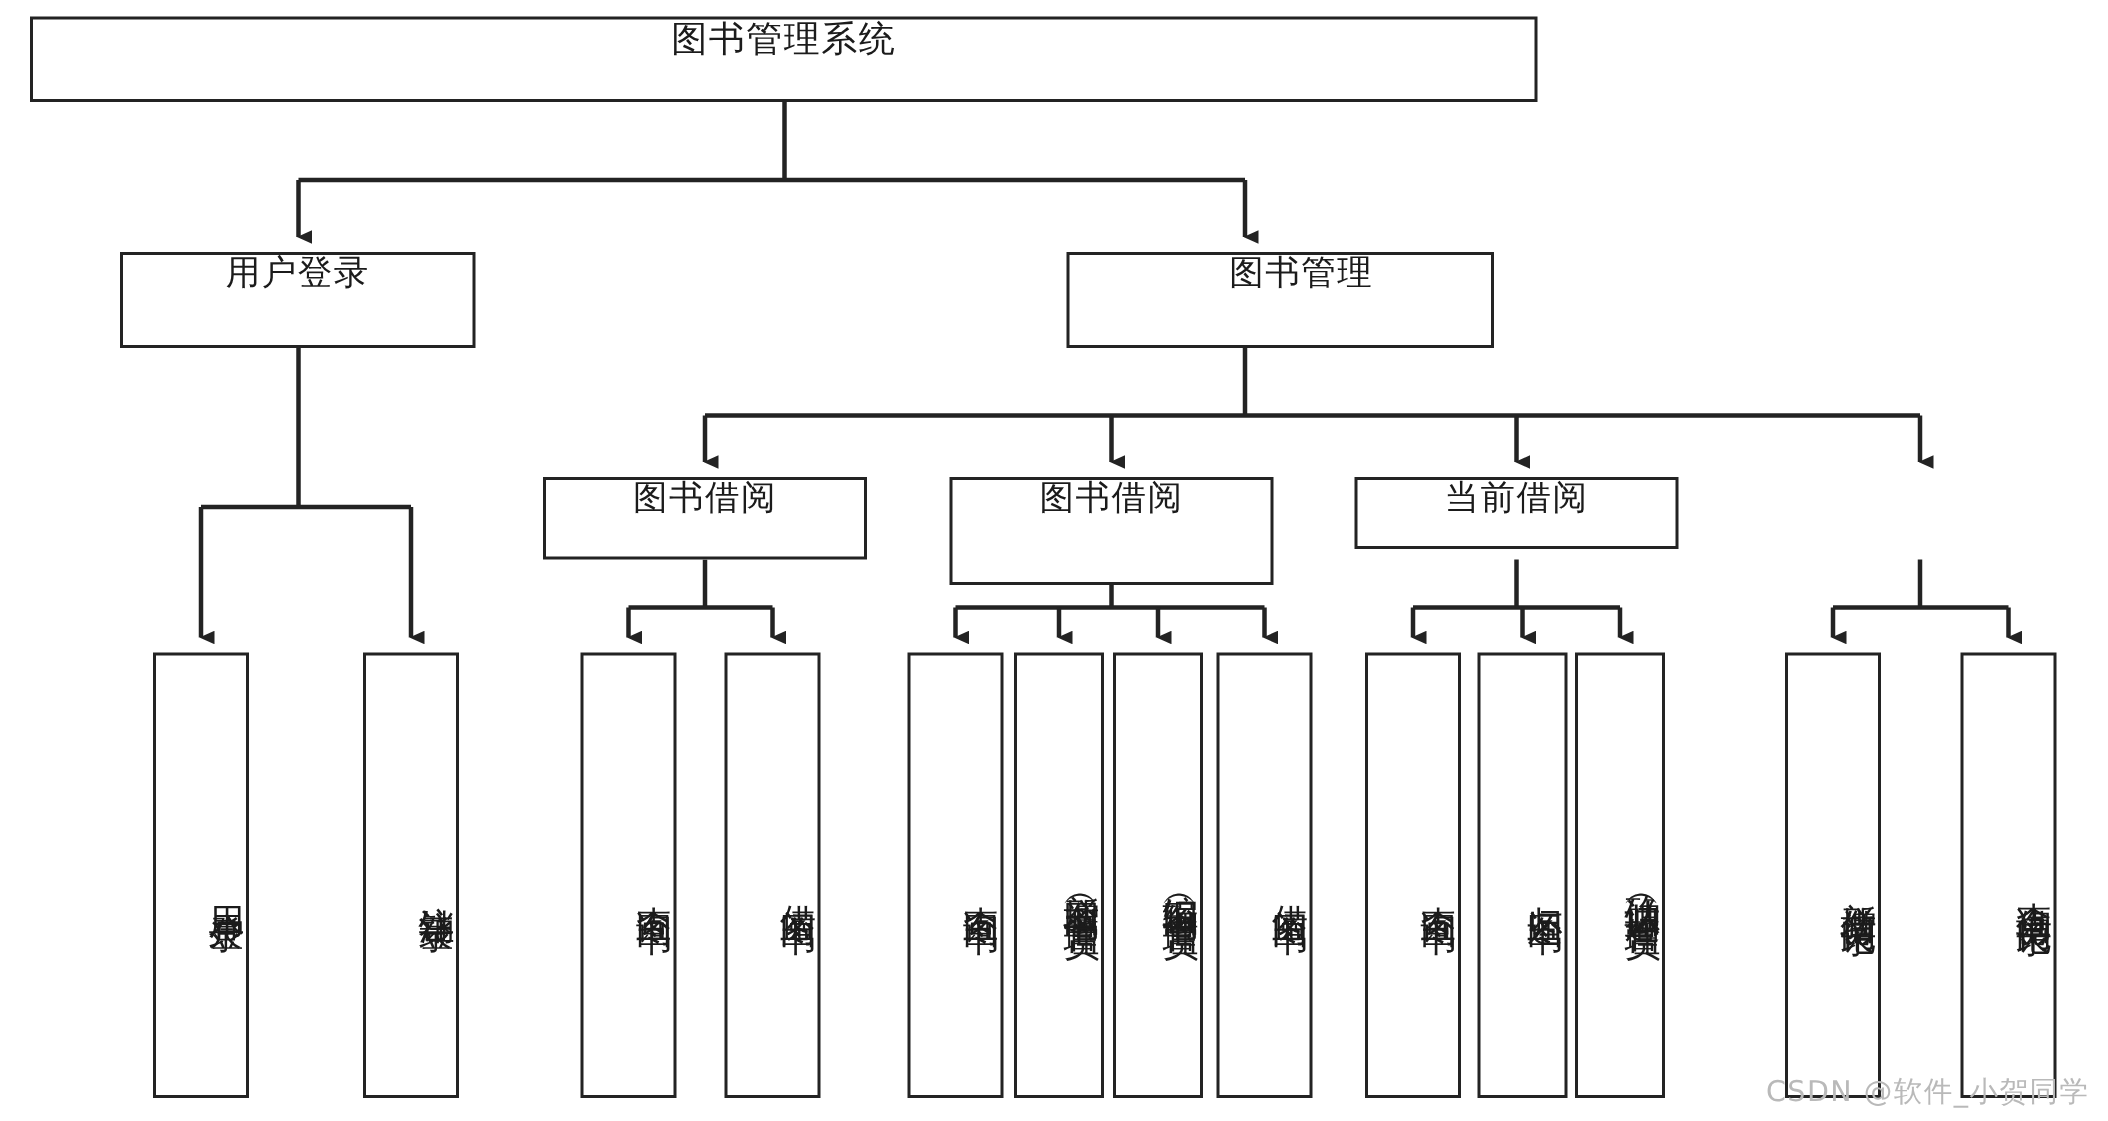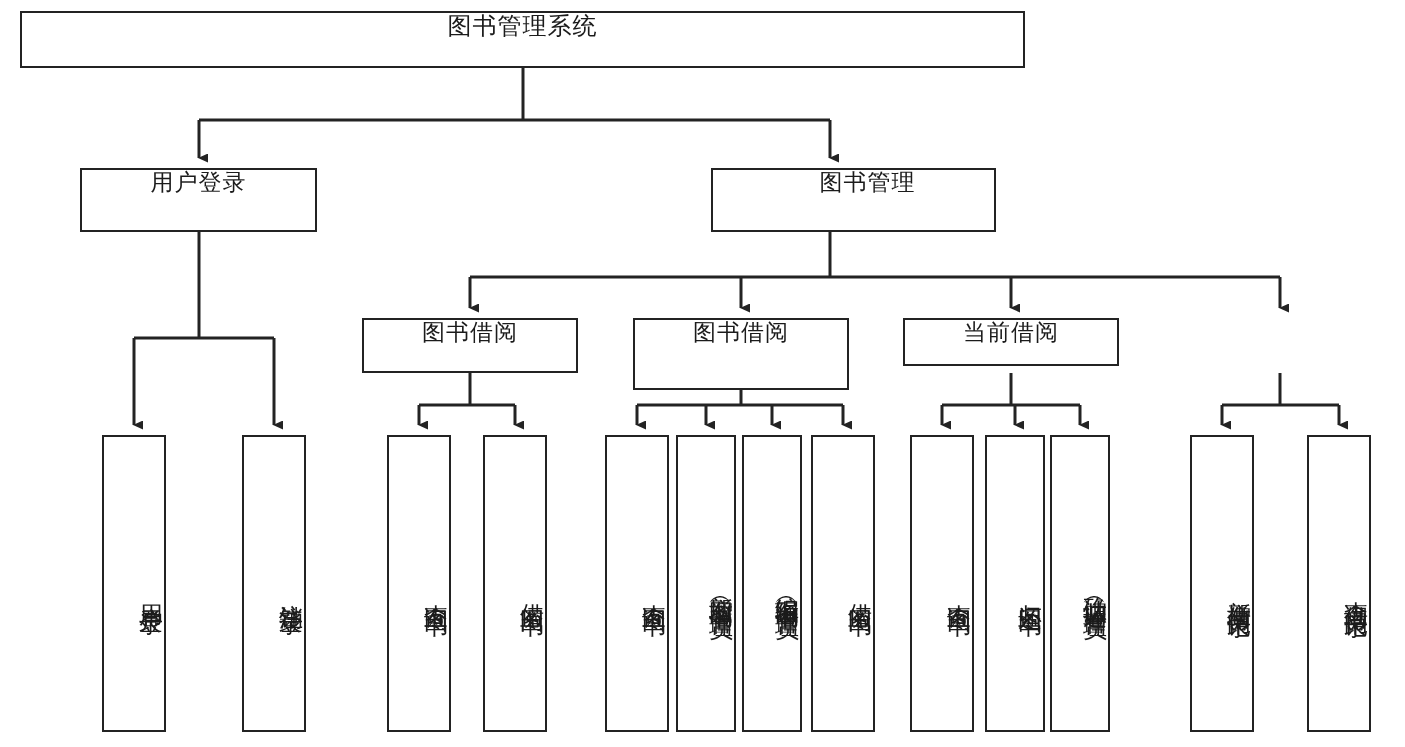--- a/index.html
+++ b/index.html
@@ -175,13 +175,14 @@
     <span class="vlabel">确认归还（管理员）</span>
   </div>
 
   <div class="node vert" style="left: 1190px; top: 435px; width: 64px; height: 297px;">
     <span class="vlabel">新增借阅记录</span>
   </div>
   <div class="node vert" style="left: 1307px; top: 435px; width: 64px; height: 297px;">
     <span class="vlabel">查询借阅记录</span>
   </div>
 
+  <div class="watermark">CSDN @软件_小贺同学</div>
 </div>
 
 </body></html>

